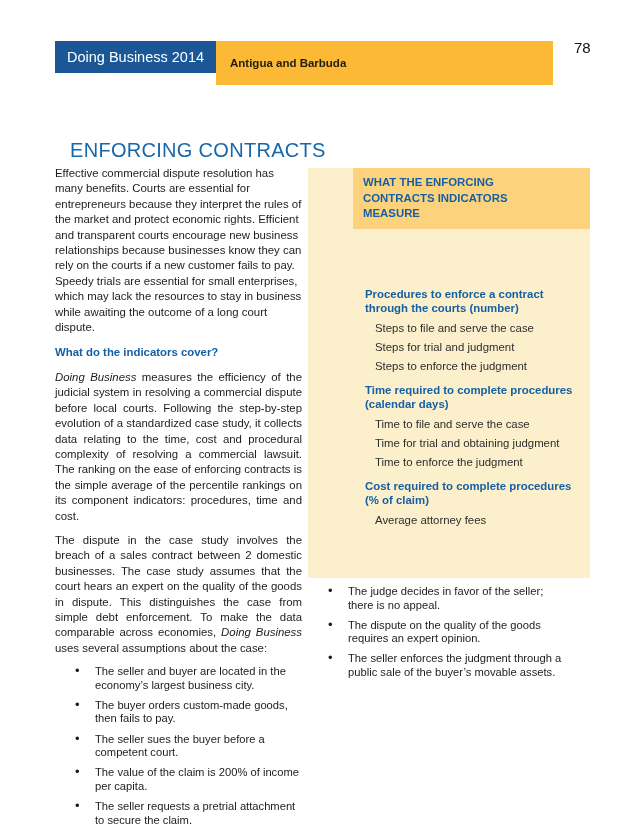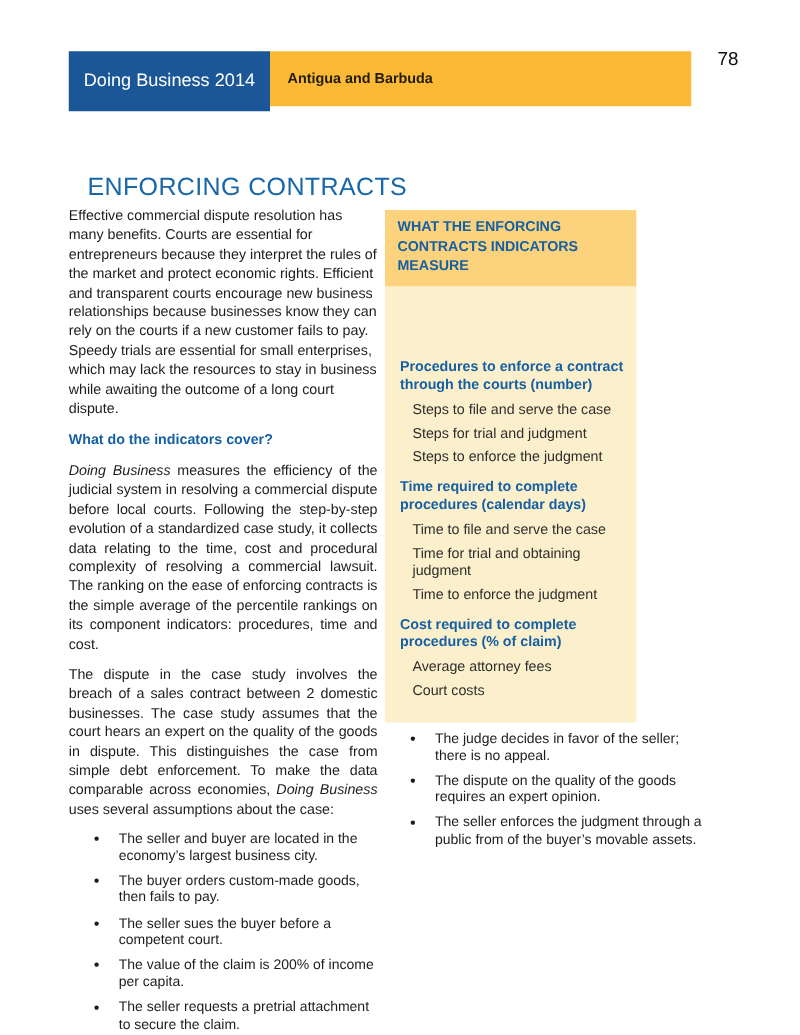--- a/index.html
+++ b/index.html
@@ -9,21 +9,21 @@
     height: 828px;
     background: #ffffff;
     font-family: "Liberation Sans", sans-serif;
     color: #1c1c1c;
     overflow: hidden;
   }
 
   
   .banner-blue {
     position: absolute; left: 55px; top: 41px;
-    width: 161px; height: 48px; box-sizing: border-box;
+    width: 161px; height: 32px; box-sizing: border-box;
     background: var(--banner-blue, #1B5797);
     color: #ffffff; font-size: 14.5px;
     display: flex; align-items: center; padding-left: 12px;
     white-space: nowrap;
   }
   .banner-orange {
     position: absolute; left: 216px; top: 41px;
     width: 337px; height: 44px; box-sizing: border-box;
     background: var(--banner-orange, #FCB935);
     color: #201d10; font-size: 11.5px; font-weight: bold;
@@ -65,22 +65,23 @@
   ul.bullets li { position: relative; padding-left: 40px; margin: 0 0 6.5px 0; }
   ul.bullets li::before {
     content: "\2022";
     position: absolute; left: 20px; top: -1px;
     font-size: 13px; color: #1c1c1c;
   }
 
   
   .sidebar {
     position: absolute; left: 308px; top: 168px;
-    width: 201px; height: 410px; box-sizing: border-box;
+    width: 282px; height: 410px; box-sizing: border-box;
     background: var(--sidebar-body-bg, #FCEFCB);
+    padding-left: 45px;
   }
   .sidebar-header {
     background: var(--sidebar-header-bg, #FDD27D);
     color: var(--accent-blue, #1560A4);
     font-weight: bold; font-size: 11.4px; line-height: 15.5px;
     padding: 7px 26px 7px 10px; box-sizing: border-box;
     min-height: 43px;
   }
   .sidebar-body { padding: 4px 10px 0 12px; margin-top: 44px; }
   .sb-heading {
@@ -143,27 +144,26 @@
       <div>
         <div class="sb-heading">Time required to complete procedures (calendar days)</div>
         <div class="sb-item">Time to file and serve the case</div>
         <div class="sb-item">Time for trial and obtaining judgment</div>
         <div class="sb-item">Time to enforce the judgment</div>
       </div>
 
       <div>
         <div class="sb-heading">Cost required to complete procedures (% of claim)</div>
         <div class="sb-item">Average attorney fees</div>
-        <div class="sb-item">Court costs</div>
       </div>
 
     </div>
   </div>
 
   <div class="right-bullets">
     <ul class="bullets">
       <li>The judge decides in favor of the seller; there is no appeal.</li>
       <li>The dispute on the quality of the goods requires an expert opinion.</li>
-      <li>The seller enforces the judgment through a public from of the buyer’s movable assets.</li>
+      <li>The seller enforces the judgment through a public sale of the buyer’s movable assets.</li>
     </ul>
   </div>
 
 </div>
 
 </body></html>

